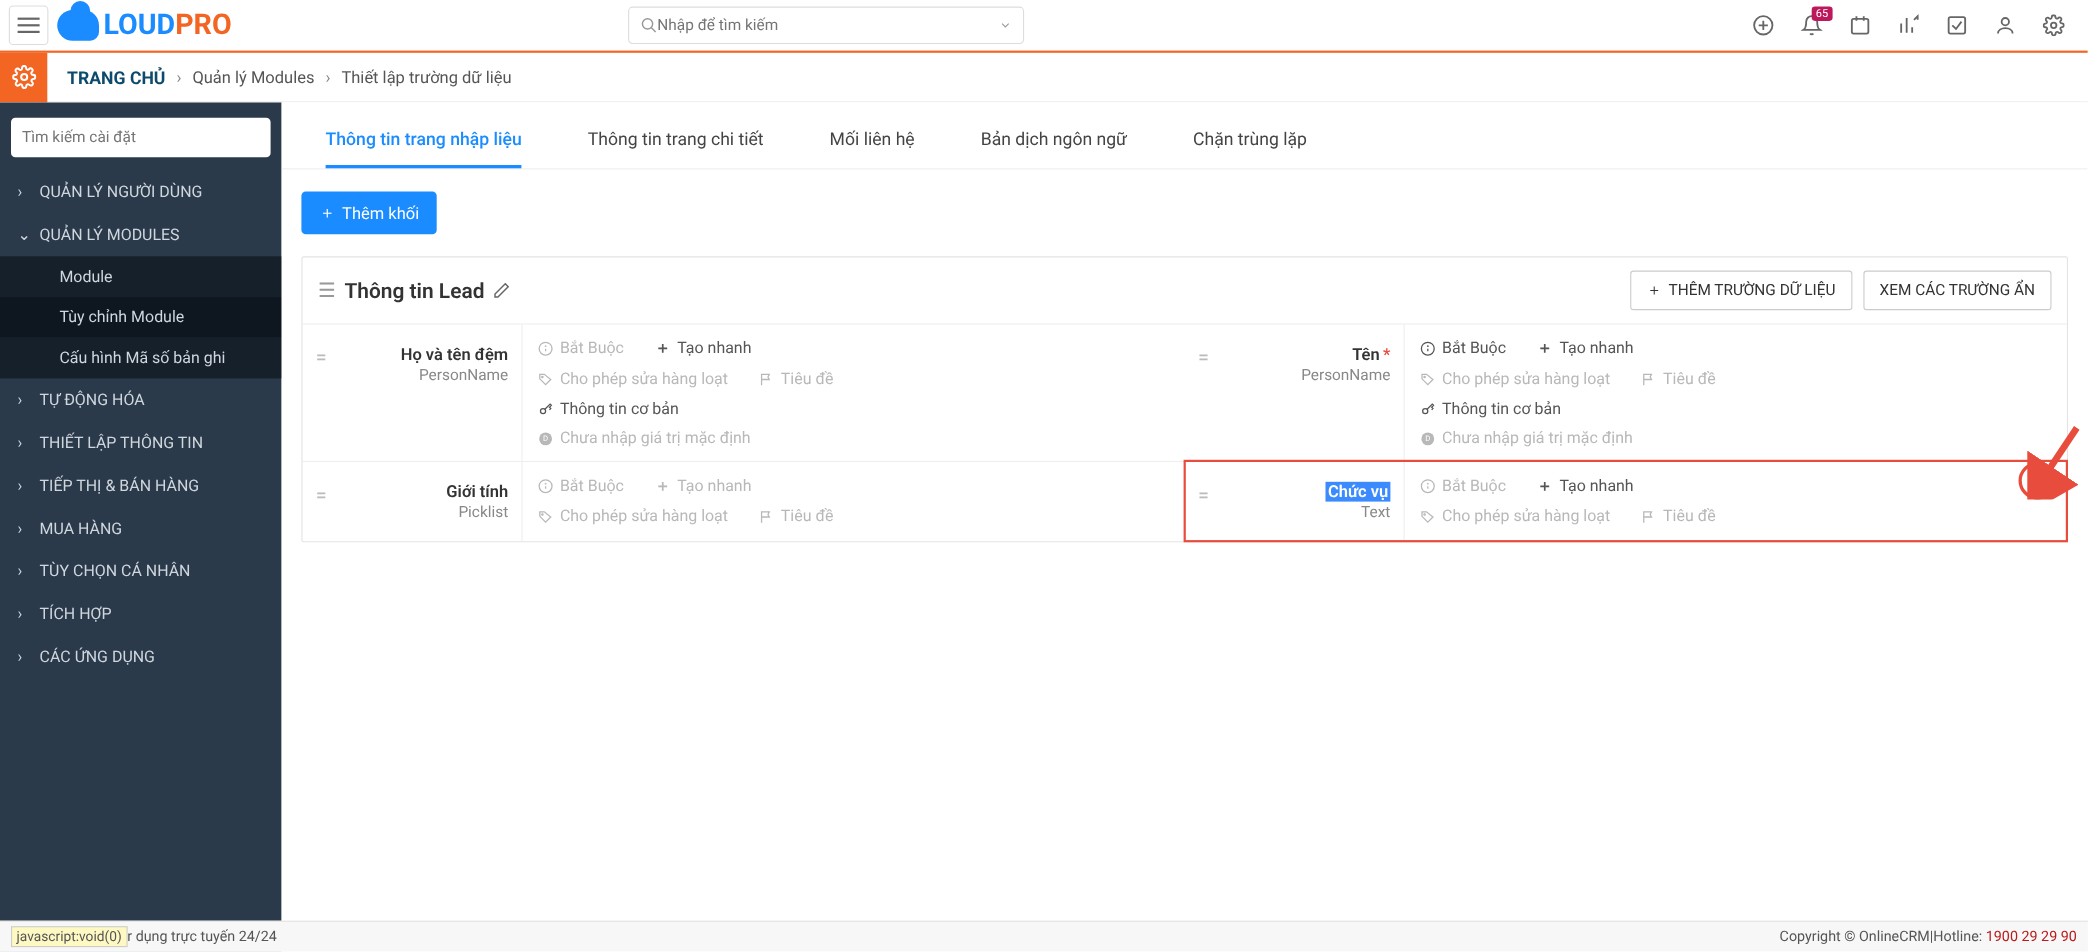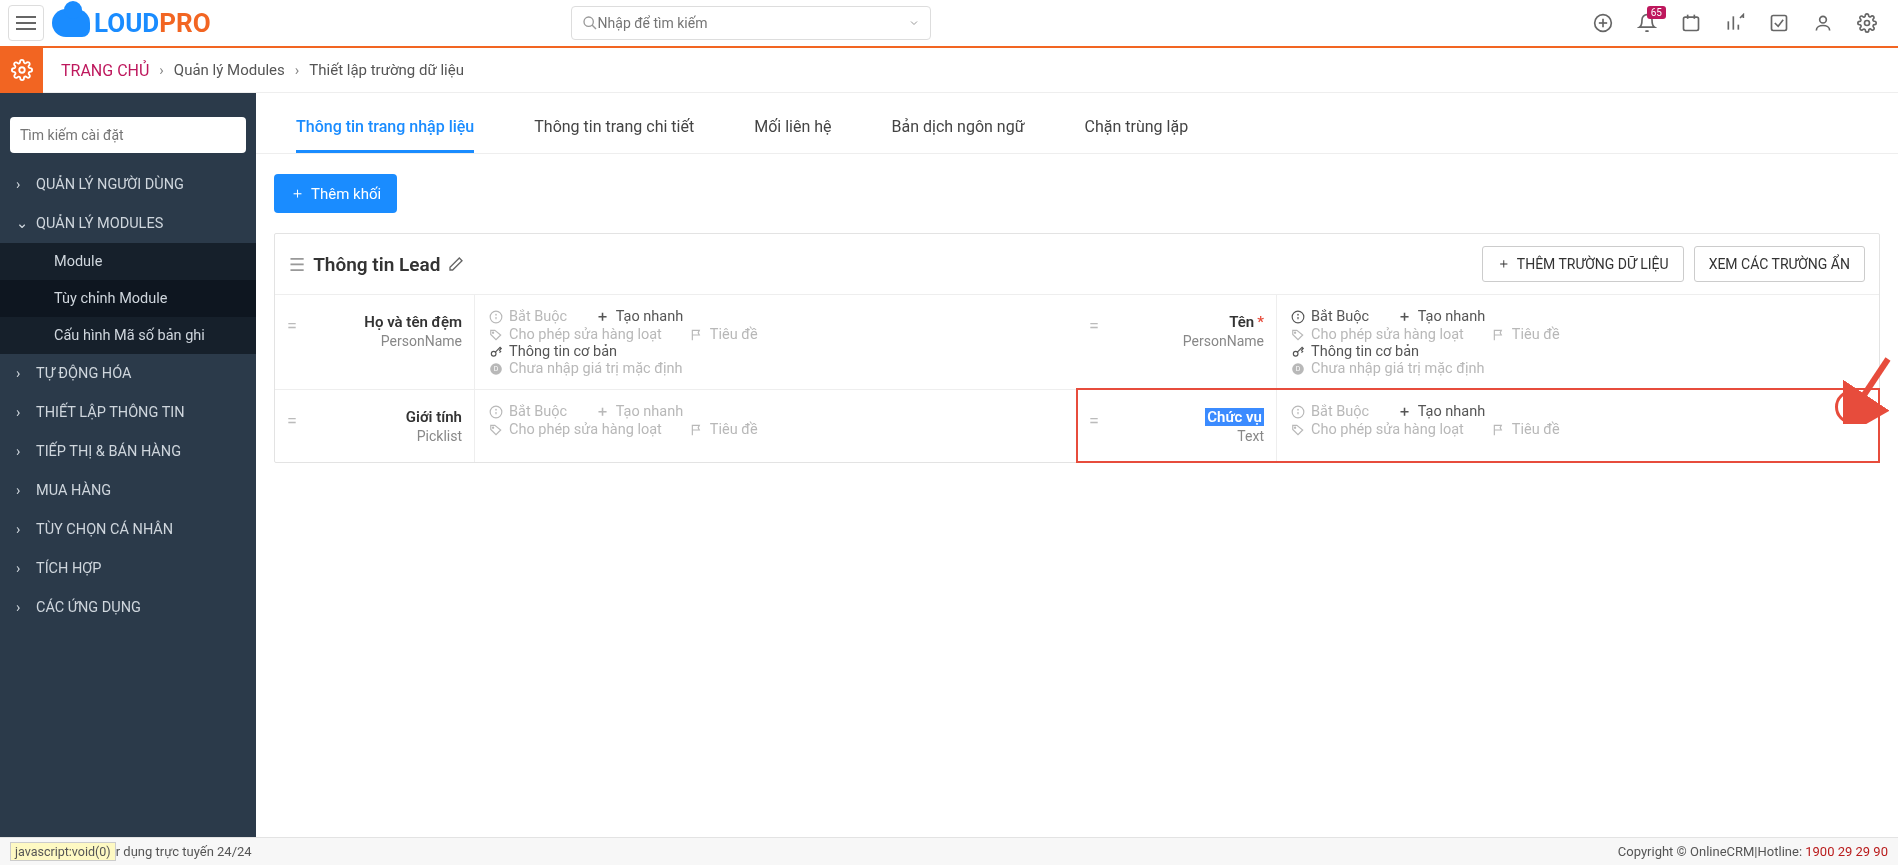--- a/index.html
+++ b/index.html
@@ -14,25 +14,25 @@
 .cloud-icon{width:38px;height:28px;background:#1a8cff;border-radius:14px 14px 8px 14px;position:relative;margin-right:4px}
 .cloud-icon:before{content:"";position:absolute;width:18px;height:18px;background:#1a8cff;border-radius:50%;top:-8px;left:12px}
 .search-wrap{margin-left:360px;width:360px;height:34px;border:1px solid #ddd;border-radius:4px;display:flex;align-items:center;padding:0 10px;color:#999}
 .search-wrap input{border:none;outline:none;flex:1;margin-left:0;font-size:14px}
 .top-icons{margin-left:auto;display:flex;gap:22px;align-items:center;padding-right:12px}
 .top-icon{width:22px;height:22px;position:relative;cursor:pointer;color:#666;display:flex;align-items:center;justify-content:center}
 .badge{position:absolute;top:-6px;right:-8px;background:#be185d;color:#fff;font-size:10px;padding:1px 4px;border-radius:3px}
 .secondbar{display:flex;height:45px;align-items:center;border-bottom:1px solid #eee}
 .gear-orange{width:43px;height:45px;background:#f26522;display:flex;align-items:center;justify-content:center;color:#fff}
 .breadcrumb{display:flex;align-items:center;gap:10px;padding-left:18px;font-size:15px;color:#555}
-.crumb-home{font-weight:400;color:#be185d;font-size:16px}
+.crumb-home{font-weight:700;color:#0c4a6e;font-size:16px}
 .crumb-sep{color:#888}
 .body{display:flex;flex:1;overflow:hidden}
 .sidebar{width:256px;background:#2b3a4a;color:#cfd6dd;display:flex;flex-direction:column;padding-top:8px}
-.side-search{margin:16px 10px 12px;height:36px;border:none;border-radius:4px;padding:0 10px;font-size:14px;outline:none;background:#fff;color:#333}
+.side-search{margin:6px 10px 12px;height:36px;border:none;border-radius:4px;padding:0 10px;font-size:14px;outline:none;background:#fff;color:#333}
 .side-item{padding:11px 16px;display:flex;align-items:center;gap:10px;cursor:pointer;font-size:14.5px}
 .side-item .chev{width:10px;display:inline-block}
 .side-sub{background:#16202b;padding:10px 16px 10px 54px;font-size:14.5px;cursor:pointer}
 .side-sub.active{background:#0e1620}
 .main{flex:1;background:#fff;overflow:auto;padding:0 0 0 0;position:relative}
 .module-row{display:flex;align-items:center;padding:24px 40px 10px}
 .module-label{font-weight:600;font-size:15px;color:#333;width:200px;text-align:center}
 .module-select{width:218px;height:38px;border:1px solid #ddd;border-radius:4px;padding:0 12px;display:flex;align-items:center;justify-content:space-between;cursor:pointer;font-size:15px}
 .tabs{display:flex;gap:60px;padding:24px 40px 0;border-bottom:1px solid #eee}
 .tab{padding:0 0 14px;font-size:16px;color:#444;cursor:pointer}
@@ -47,21 +47,21 @@
 .head-actions{margin-left:auto;display:flex;gap:10px}
 .btn-outline{border:1px solid #ccc;background:#fff;padding:8px 14px;border-radius:3px;font-size:14px;cursor:pointer;color:#333;display:inline-flex;align-items:center;gap:6px}
 .fields-grid{display:grid;grid-template-columns:1fr 1fr;}
 .field-card{display:flex;border-top:1px solid #eee}
 .field-card:nth-child(-n+2){border-top:none}
 .field-left{width:200px;padding:18px 12px;text-align:right;border-right:1px solid #eee;display:flex;align-items:flex-start;gap:10px}
 .field-left .drag{color:#bbb;font-size:18px;letter-spacing:-2px;margin-top:2px}
 .field-name{font-weight:600;font-size:15px}
 .field-type{color:#888;font-size:14px;margin-top:2px}
 .req{color:#e74c3c;margin-left:3px}
-.field-right{flex:1;padding:12px 14px;display:flex;flex-direction:column;}
+.field-right{flex:1;padding:12px 14px;display:flex;flex-direction:column;gap:10px}
 .opt-row{display:flex;gap:28px;flex-wrap:wrap}
 .opt{display:inline-flex;align-items:center;gap:6px;font-size:14.5px;color:#555}
 .opt.muted{color:#b8b8b8}
 .hl{background:#3b8bff;color:#fff;padding:0 2px}
 .field-card.highlighted{outline:2px solid #e74c3c;outline-offset:-1px;position:relative}
 .eye-circle{position:absolute;right:10px;bottom:38px;width:34px;height:34px;border:3px solid #e74c3c;border-radius:50%;display:flex;align-items:center;justify-content:center;color:#666;background:#fff}
 .pencil-small{position:absolute;right:20px;top:10px;color:#666}
 .arrow{position:absolute;right:-14px;top:-36px;width:50px;height:70px;pointer-events:none}
 .footer{position:absolute;bottom:0;left:0;right:0;height:28px;background:#f7f7f7;border-top:1px solid #e3e3e3;display:flex;align-items:center;padding:0 10px;font-size:13px;color:#555}
 .footer .right{margin-left:auto}

